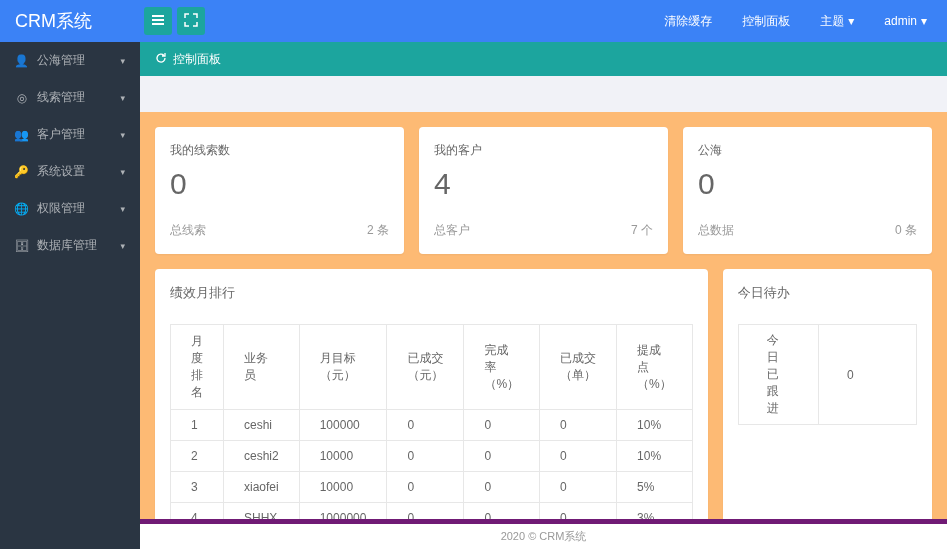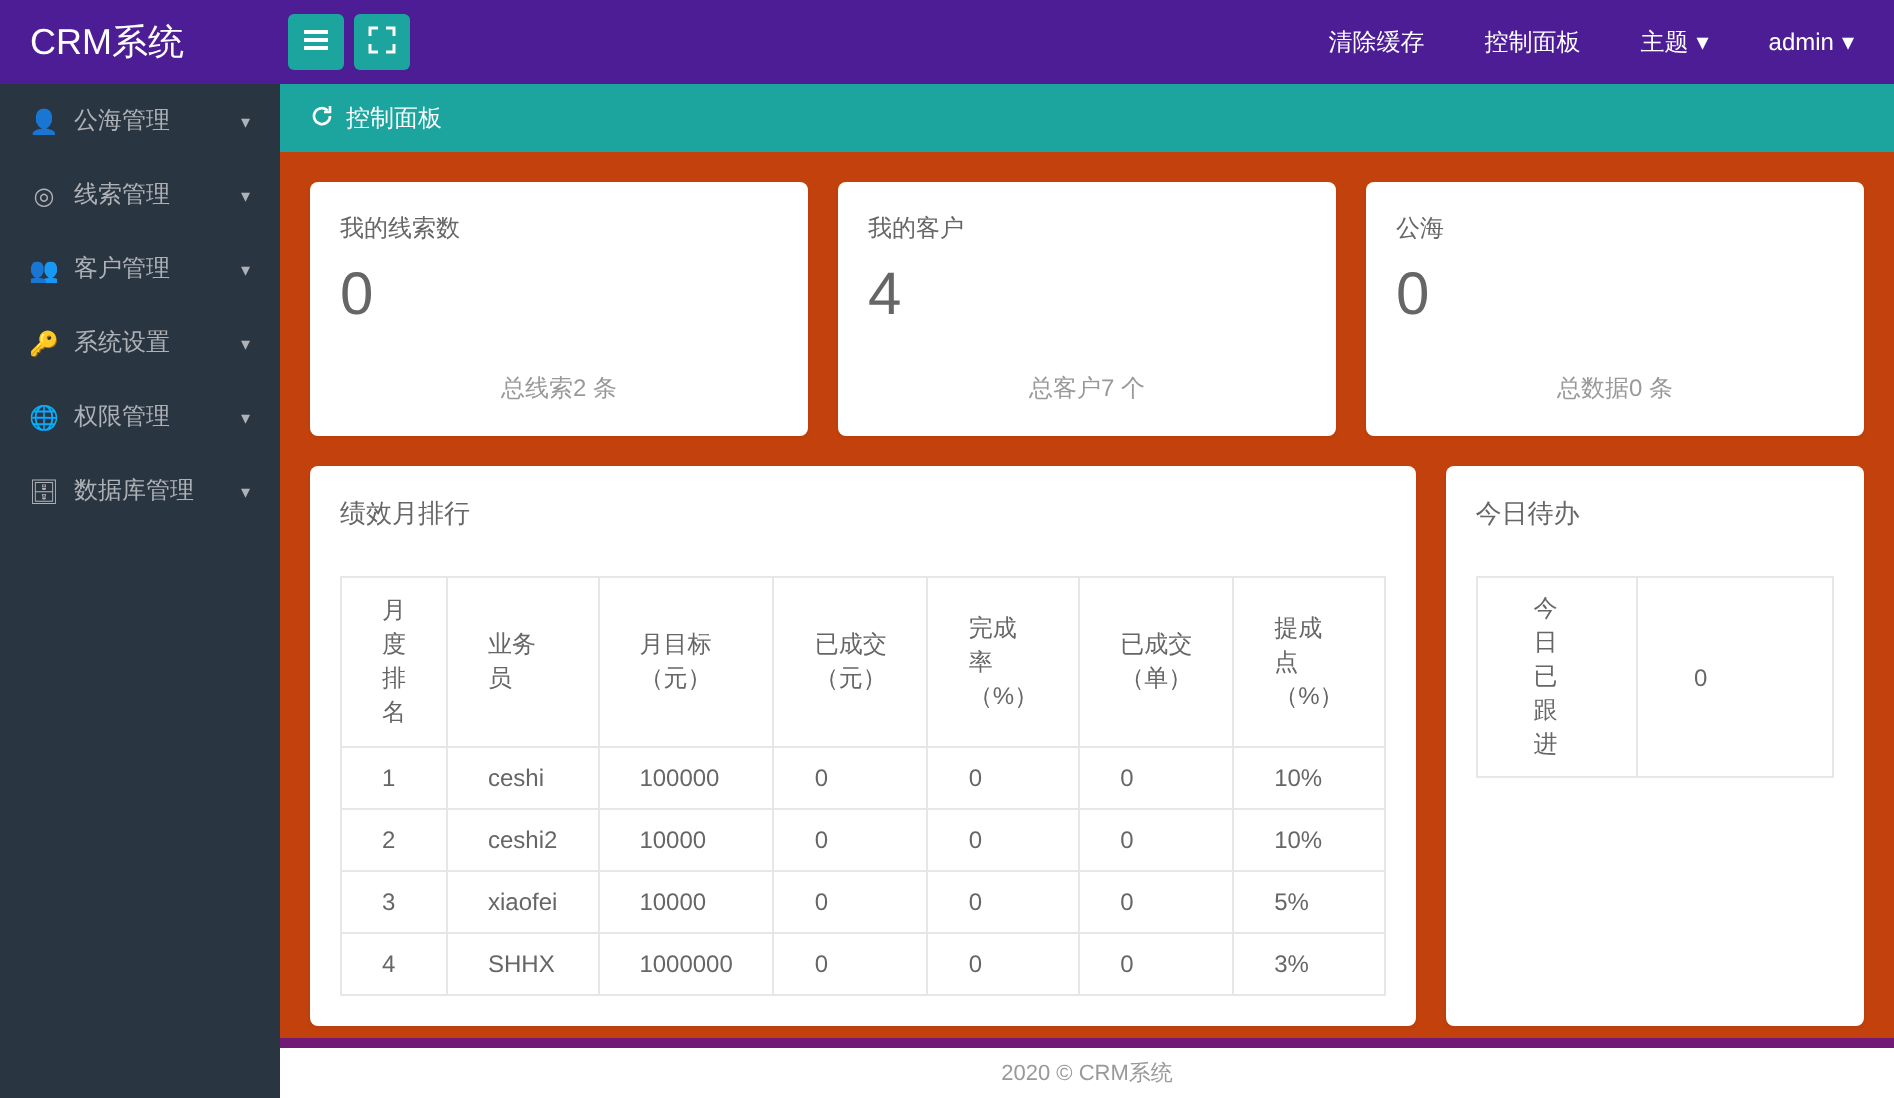--- a/index.html
+++ b/index.html
@@ -1,39 +1,39 @@
 <!DOCTYPE html>
 <html><head>
 <meta charset="utf-8">
 <style>
 * { margin: 0; padding: 0; box-sizing: border-box; }
 body { font-family: "Microsoft YaHei", Arial, sans-serif; font-size: 12px; background: #f1f2f7; color: #666; width: 947px; height: 549px; overflow: hidden; }
 
-.header { height: 42px; background: #4c1d95; display: flex; align-items: center; padding: 0; color: #fff; }
+.header { height: 42px; background: #3b82f6; display: flex; align-items: center; padding: 0; color: #fff; }
 .brand { width: 140px; padding-left: 15px; font-size: 18px; color: #fff; font-weight: 400; }
 .toggle-group { display: flex; gap: 5px; margin-left: 4px; }
 .tog-btn { width: 28px; height: 28px; background: #1ca59e; border: none; color: #fff; border-radius: 3px; cursor: pointer; display: flex; align-items: center; justify-content: center; }
 .header-right { margin-left: auto; display: flex; align-items: center; padding-right: 20px; gap: 30px; }
 .hlink { color: #fff; font-size: 12px; cursor: pointer; display: flex; align-items: center; gap: 4px; }
 
 .container { display: flex; height: 507px; }
 .sidebar { width: 140px; background: #2a3542; padding-top: 0; }
 .nav-item { padding: 10px 15px; color: #aeb2b7; font-size: 12px; cursor: pointer; display: flex; align-items: center; gap: 8px; border-bottom: 0; }
 .nav-item .icon { width: 14px; height: 14px; display: flex; align-items: center; justify-content: center; font-size: 12px; }
 .nav-item .caret { margin-left: auto; font-size: 9px; }
 
 .main { flex: 1; display: flex; flex-direction: column; overflow: hidden; }
 .breadcrumb { height: 34px; background: #1ca59e; color: #fff; display: flex; align-items: center; padding: 0 15px; font-size: 12px; gap: 6px; }
-.content { flex: 1; padding: 15px; overflow-y: auto; background: #c2410c; }
+.content { flex: 1; padding: 15px; overflow-y: auto; background: #fdba74; margin-top: 36px; }
 
 .row { display: flex; gap: 15px; margin-bottom: 15px; }
 .panel { background: #fff; border-radius: 4px; padding: 15px; flex: 1; box-shadow: 0 1px 2px rgba(0,0,0,0.05); }
 .panel-title { font-size: 12px; color: #666; margin-bottom: 10px; }
 .panel-big { font-size: 30px; color: #666; font-weight: 300; line-height: 1; margin-bottom: 15px; }
-.panel-footer { display: flex; justify-content: center; font-size: 12px; color: #999; border-top: 0; padding-top: 8px; }
+.panel-footer { display: flex; justify-content: space-between; font-size: 12px; color: #999; border-top: 0; padding-top: 8px; }
 
 .panel-section-title { font-size: 13px; margin-bottom: 12px; padding-bottom: 10px; color: #666; }
 
 .tbl { width: 100%; border-collapse: collapse; font-size: 12px; }
 .tbl th, .tbl td { border: 1px solid #e7e7e7; padding: 8px 20px; text-align: left; color: #666; }
 .tbl th { font-weight: 400; }
 
 .kv-table { width: 100%; border-collapse: collapse; font-size: 12px; }
 .kv-table td { border: 1px solid #e7e7e7; padding: 7px 28px; color: #666; }
 .kv-table td:first-child { width: 45%; }

